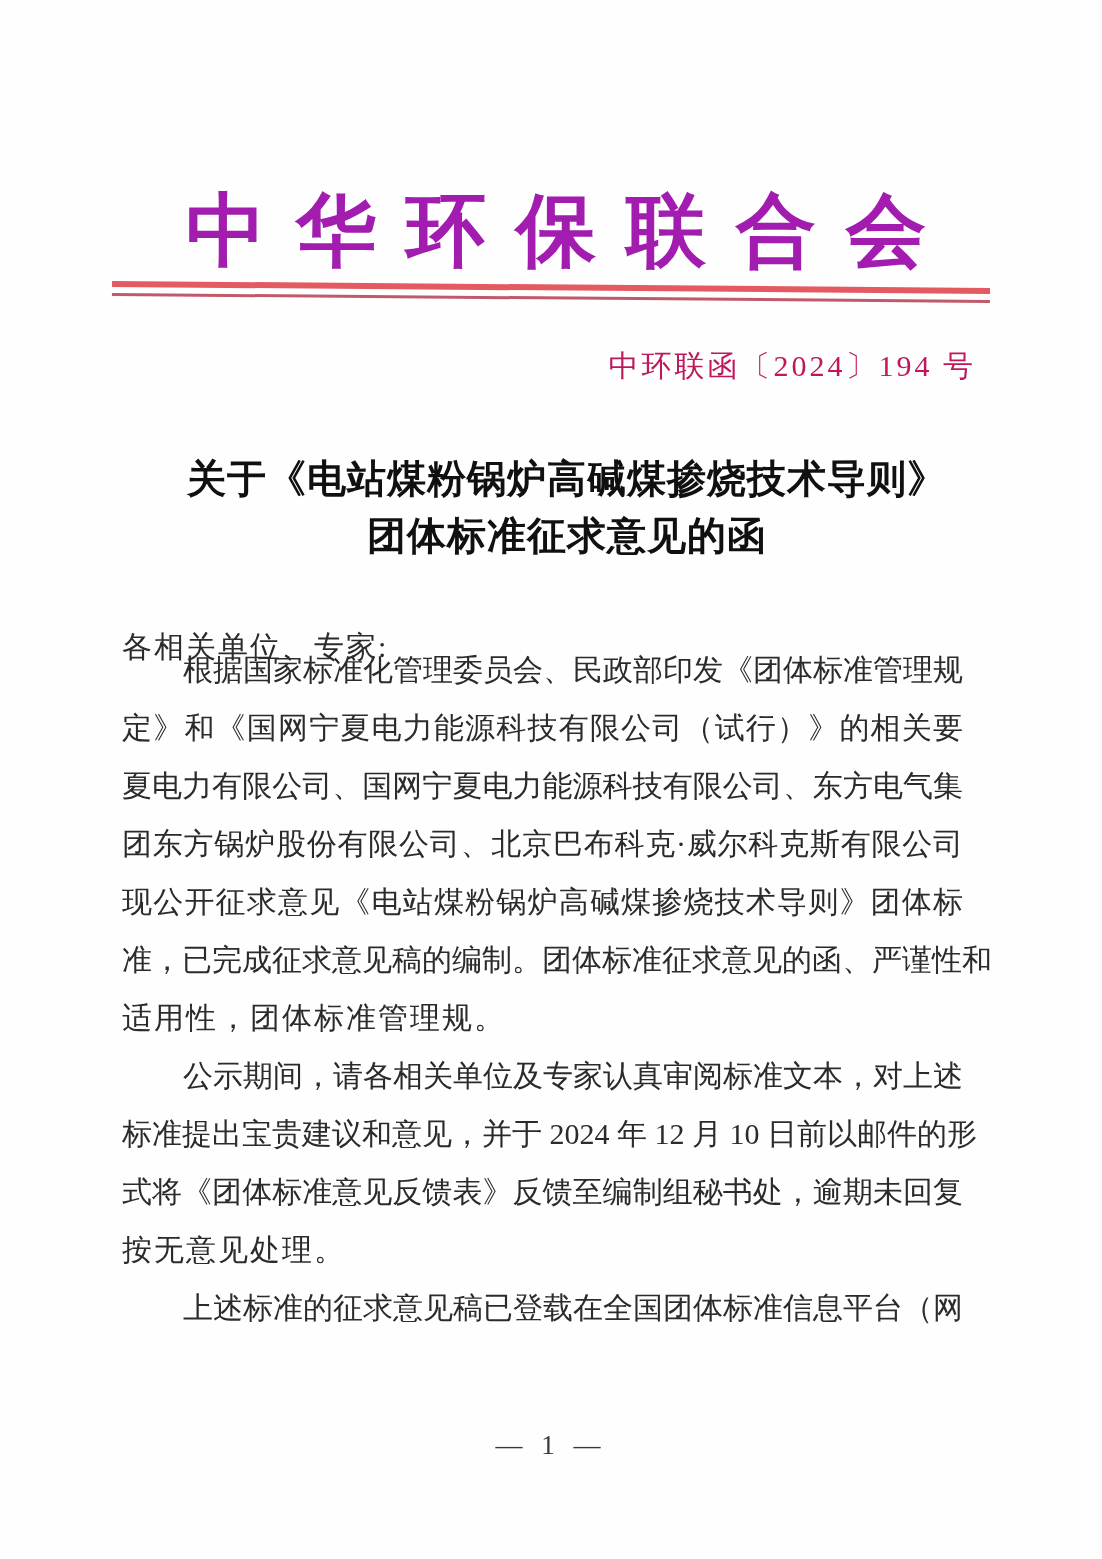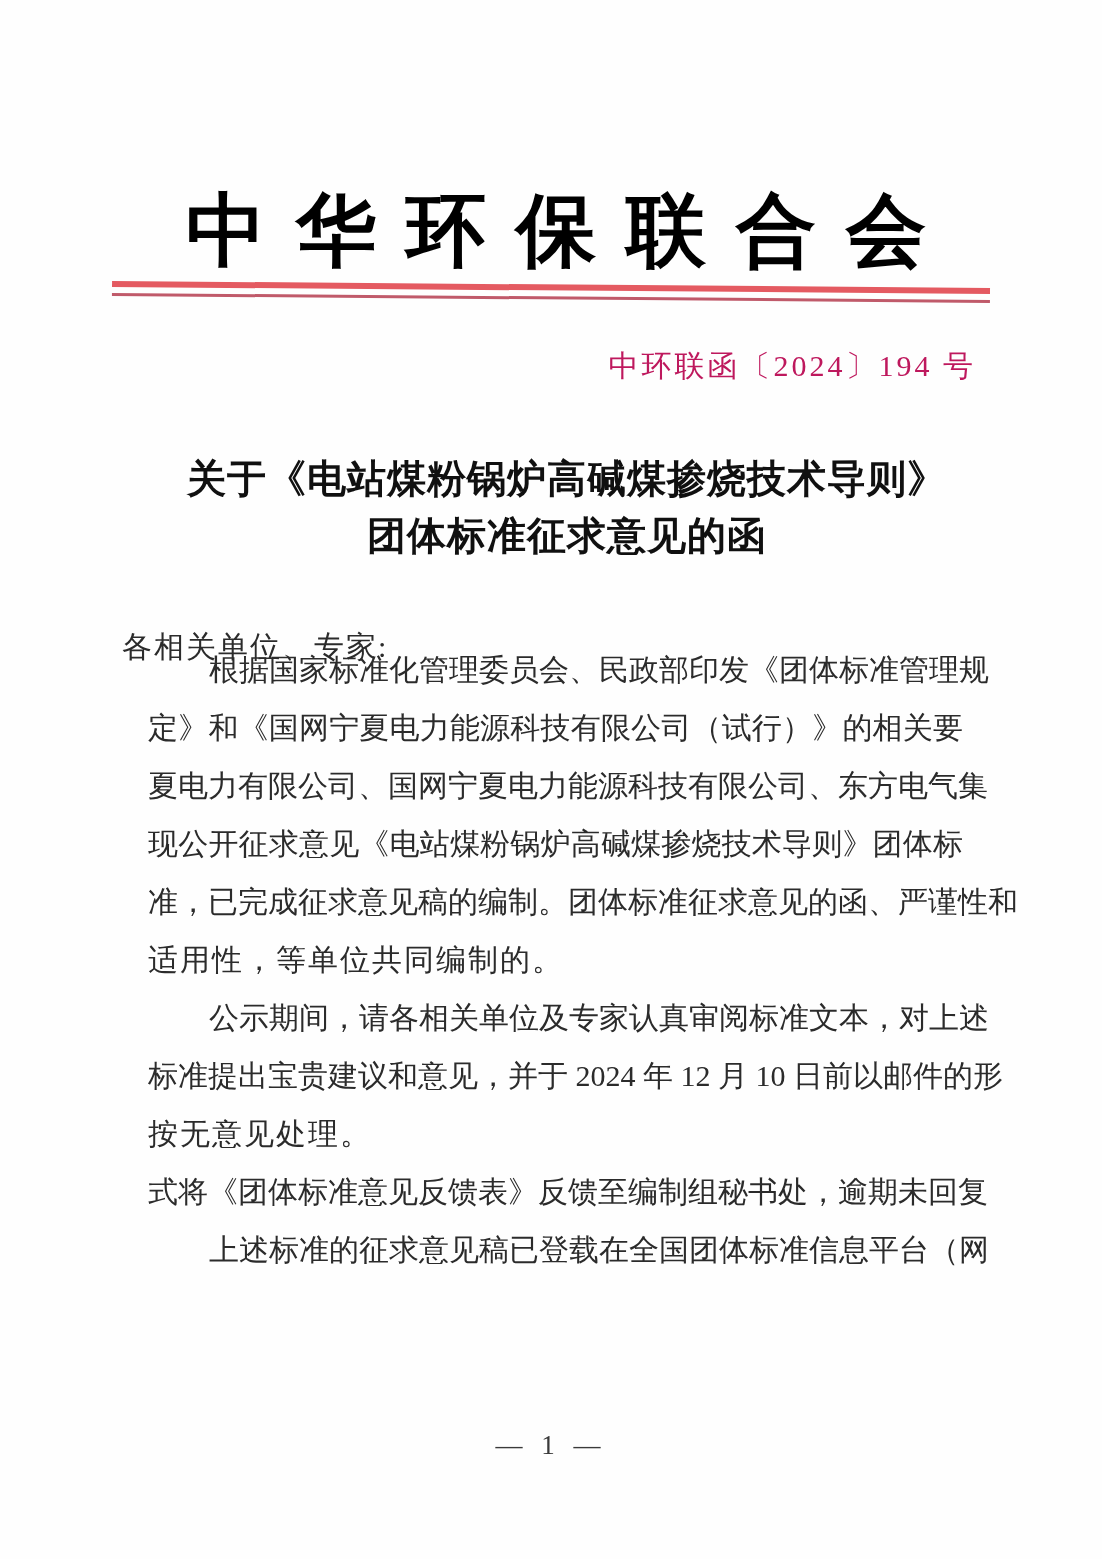--- a/index.html
+++ b/index.html
@@ -21,21 +21,21 @@
     position: absolute;
     top: 178px;
     left: 0;
     width: 100%;
     padding-left: 40px;
     box-sizing: border-box;
     text-align: center;
     font-size: 80px;
     font-weight: bold;
     letter-spacing: 30px;
-    color: #000000;
+    color: #a21caf;
     white-space: nowrap;
   }
   .rules {
     position: absolute;
     top: 281px;
     left: 112px;
     width: 878px;
     transform: rotate(0.45deg);
     transform-origin: left center;
   }
@@ -93,21 +93,20 @@
     font-size: 30px;
     color: #2b2b2b;
   }
   .line {
     height: 58px;
     line-height: 50px;
     text-align: justify;
     text-align-last: justify;
     white-space: nowrap;
     overflow: visible;
-    margin-left: 26px;
   }
   .line.indent {
     text-indent: 61px;
   }
   .line.short {
     text-align: left;
     text-align-last: left;
     letter-spacing: 2px;
   }
   
@@ -140,25 +139,26 @@
     <div>关于《电站煤粉锅炉高碱煤掺烧技术导则》</div>
     <div>团体标准征求意见的函</div>
   </h1>
 
   <div class="salutation">各相关单位、专家:</div>
 
   <div class="body-text">
     <div class="line indent">根据国家标准化管理委员会、民政部印发《团体标准管理规</div>
     <div class="line">定》和《国网宁夏电力能源科技有限公司（试行）》的相关要</div>
     <div class="line">夏电力有限公司、国网宁夏电力能源科技有限公司、东方电气集</div>
+    <div class="line">团东方锅炉股份有限公司、北京巴布科克·威尔科克斯有限公司</div>
     <div class="line">现公开征求意见《电站煤粉锅炉高碱煤掺烧技术导则》团体标</div>
     <div class="line">准，已完成征求意见稿的编制。团体标准征求意见的函、严谨性和</div>
-    <div class="line short">适用性，等单位共同编制的。</div>
+    <div class="line short">适用性，团体标准管理规。</div>
     <div class="line indent">公示期间，请各相关单位及专家认真审阅标准文本，对上述</div>
     <div class="line">标准提出宝贵建议和意见，并于 2024 年 12 月 10 日前以邮件的形</div>
+    <div class="line">式将《团体标准意见反馈表》反馈至编制组秘书处，逾期未回复</div>
     <div class="line short">按无意见处理。</div>
-    <div class="line">式将《团体标准意见反馈表》反馈至编制组秘书处，逾期未回复</div>
     <div class="line indent">上述标准的征求意见稿已登载在全国团体标准信息平台（网</div>
   </div>
 
   <div class="page-number">— 1 —</div>
 
 </div>
 
 </body></html>

